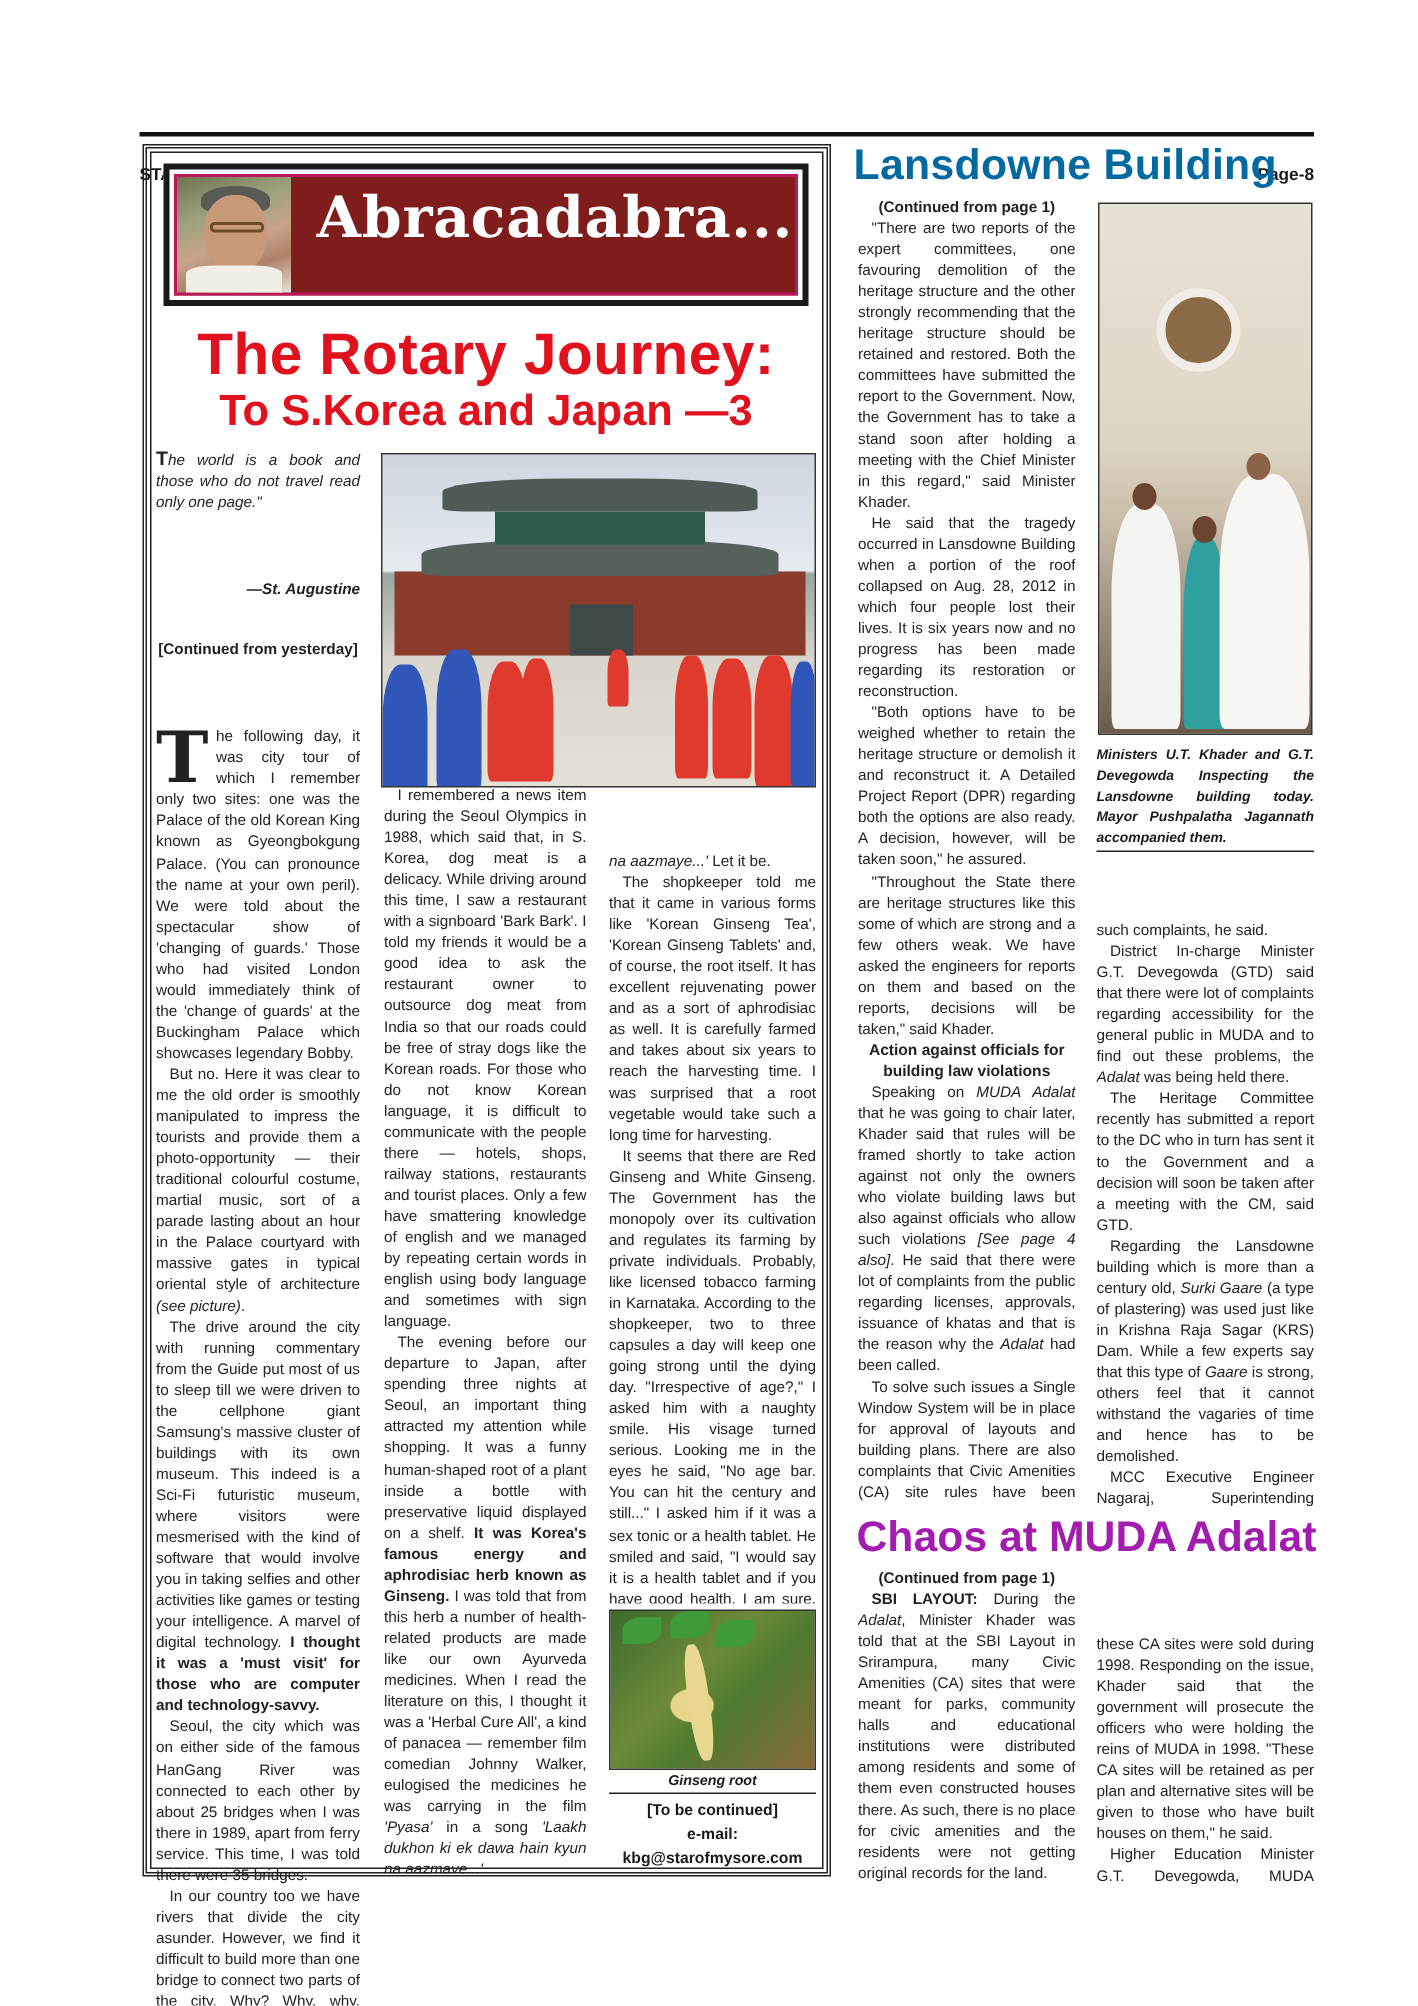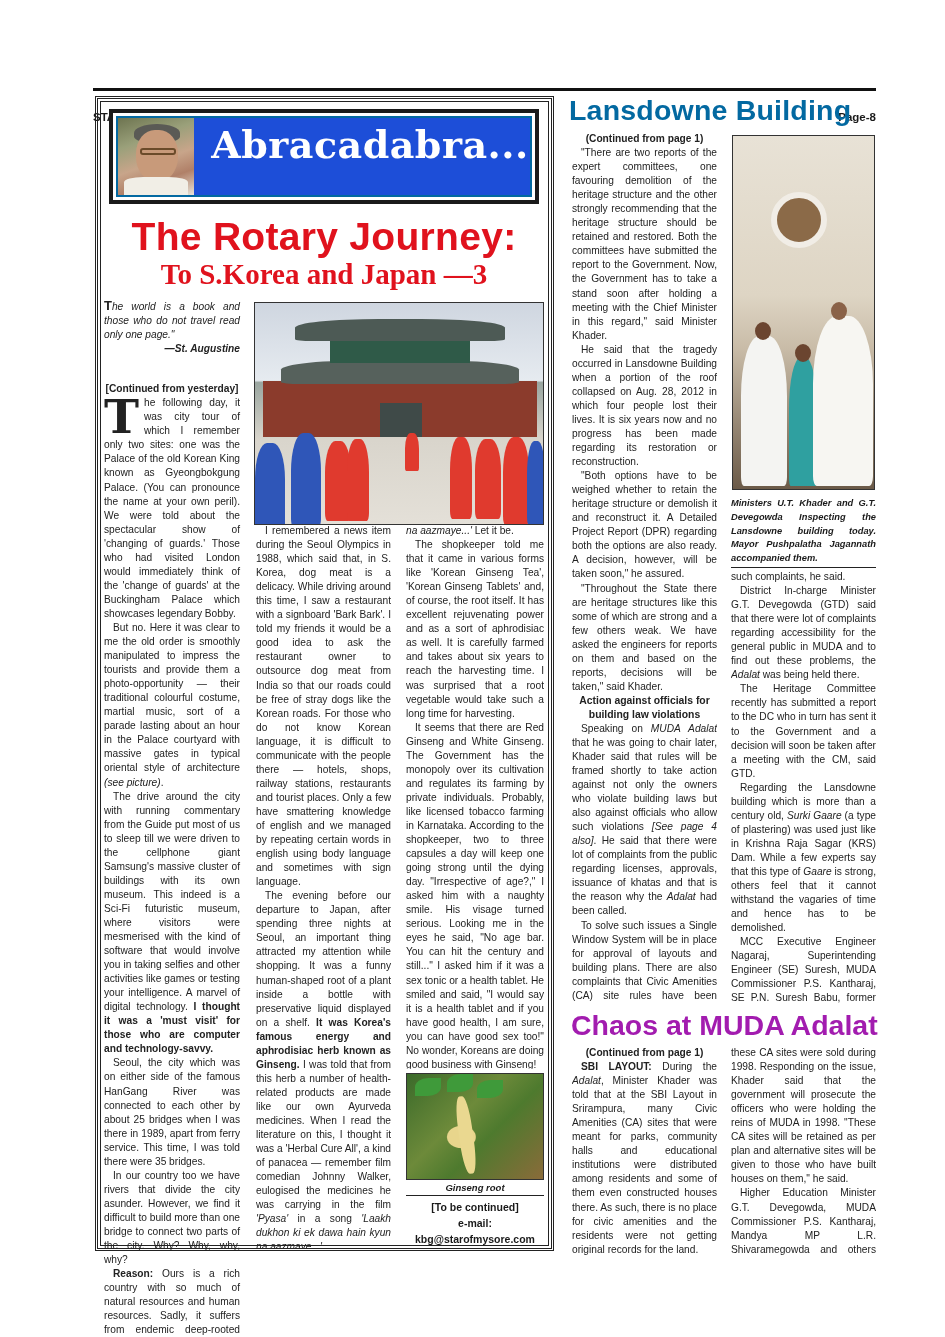--- a/index.html
+++ b/index.html
@@ -8,35 +8,35 @@
 
   .masthead { position: absolute; left: 93px; top: 72px; width: 783px; height: 18px; font-weight: bold; font-size: 11.5px; margin-top: 36px; }
   .masthead .paper { position: absolute; left: 0; top: 3px; }
   .masthead .date { position: absolute; left: 164px; top: 3px; }
   .masthead .page { position: absolute; right: 0; top: 3px; }
   .masthead-rule { position: absolute; left: 93px; top: 88px; width: 783px; height: 3px; background: #111; }
 
   
   .col-box { position: absolute; left: 95px; top: 96px; width: 459px; height: 1155px; border: 3px double #222; outline: 1px solid #222; outline-offset: -6px; }
   .banner { position: absolute; left: 109px; top: 109px; width: 430px; height: 95px; border: 4px solid #1a1a1a; background: #fff; padding: 3px; }
-  .banner-inner { position: absolute; inset: 3px; border: 2px solid #0369a1; background: #1d4ed8; }
+  .banner-inner { position: absolute; inset: 3px; border: 2px solid #be185d; background: #7f1d1d; }
   .portrait { position: absolute; left: 0; top: 0; width: 76px; height: 100%; background: linear-gradient(160deg, #6d7450 0%, #9aa07a 30%, #c8a58a 55%, #b08068 75%, #e8e3d8 100%); }
   .portrait .face { position: absolute; left: 18px; top: 12px; width: 42px; height: 52px; border-radius: 45% 45% 48% 48%; background: #c89a7a; }
   .portrait .hair { position: absolute; left: 16px; top: 6px; width: 46px; height: 18px; border-radius: 50% 50% 30% 30%; background: #5a5a55; }
   .portrait .glasses { position: absolute; left: 22px; top: 30px; width: 36px; height: 7px; border: 2px solid #6b4b2a; border-radius: 3px; }
   .portrait .shirt { position: absolute; left: 6px; bottom: 0; width: 64px; height: 18px; background: #f1eee6; border-radius: 30% 30% 0 0; }
   .banner-title { position: absolute; left: 82px; top: 4px; width: 340px; text-align: center; font-family: "DejaVu Serif", serif; font-weight: bold; font-size: 38px; color: #fff; letter-spacing: 0.5px; }
   .banner-by { position: absolute; left: 82px; top: 58px; width: 340px; text-align: center; font-size: 14.5px; color: #fff; }
 
   .headline1 { position: absolute; left: 104px; top: 215px; width: 440px; text-align: center; font-weight: bold; font-size: 39px; color: #e0121d; letter-spacing: 0.3px; line-height: 44px; }
-  .headline2 { position: absolute; left: 104px; top: 257px; width: 440px; text-align: center; font-weight: bold; font-size: 29px; color: #e0121d; line-height: 34px; font-family: Liberation Serif, serif; }
+  .headline2 { position: absolute; left: 104px; top: 257px; width: 440px; text-align: center; font-weight: bold; font-size: 29px; color: #e0121d; line-height: 34px; }
 
   .textcol { position: absolute; font-size: 10.2px; line-height: 14.05px; text-align: justify; color: #222; }
   .textcol p { text-indent: 9px; }
-  .textcol p.noind { text-indent: 0; }
+  .textcol p.noind { text-indent: 0; margin-top: 44px; }
   .quote { font-style: italic; text-indent: 0 !important; }
   .quote .cap { font-style: normal; font-weight: bold; font-size: 13px; }
   .attr { text-align: right; font-style: italic; font-weight: bold; }
   .cont { text-align: center; font-weight: bold; margin-top: 26px; text-indent: 0 !important; }
   .dropcap { float: left; font-family: "DejaVu Serif", serif; font-weight: bold; font-size: 47px; line-height: 38px; margin: 2px 5px 0 0; color: #222; }
   .b { font-weight: bold; }
   .i { font-style: italic; }
 
   .palace-photo { position: absolute; left: 254px; top: 302px; width: 290px; height: 223px; border: 1px solid #333; overflow: hidden; background: linear-gradient(#cfd6e0 0%, #e6ebf0 35%, #9aa6a0 36%, #d9d5cc 62%, #e4e0d8 100%); }
   .palace-roof1 { position: absolute; left: 40px; top: 16px; width: 210px; height: 22px; background: #4d5a55; border-radius: 40% 40% 8% 8%; }

